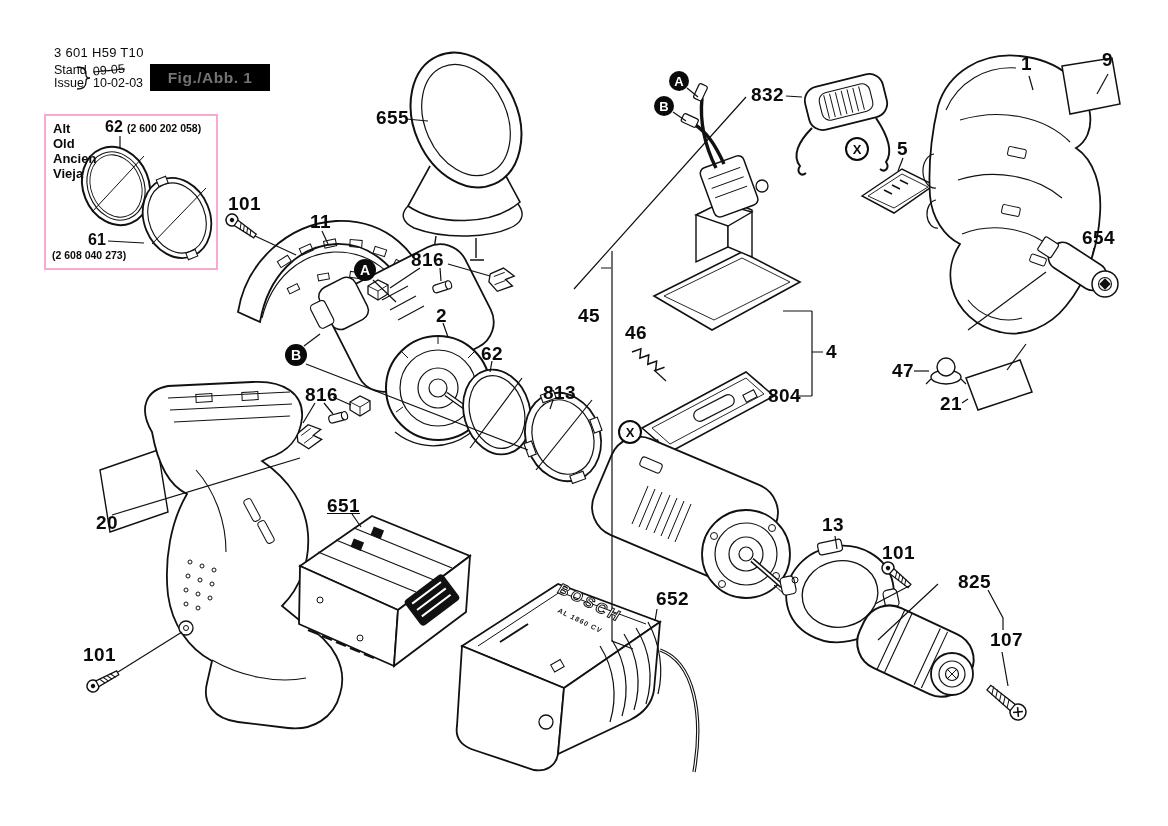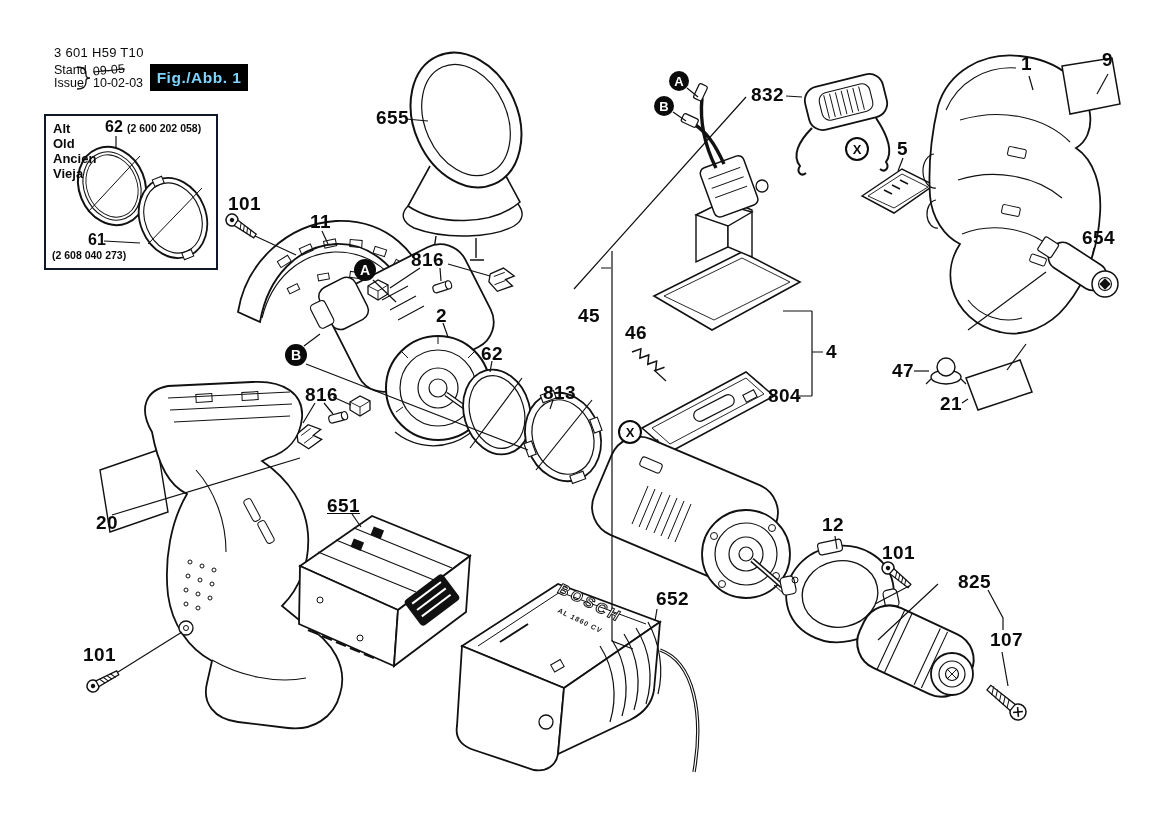--- a/index.html
+++ b/index.html
@@ -12,25 +12,25 @@
            color:#fff; font-weight:bold; font-size:14px; display:flex; align-items:center;
            justify-content:center; line-height:1; }
   .badge-sm { width:20px; height:20px; font-size:13px; }
   .badge-x { position:absolute; width:20px; height:20px; border-radius:50%; background:#fff;
              border:2px solid #0a0a0a; color:#0a0a0a; font-weight:bold; font-size:13px;
              display:flex; align-items:center; justify-content:center; line-height:1; }
   .type-number { position:absolute; left:54px; top:45px; font-size:13px; letter-spacing:.3px; }
   .revision { position:absolute; left:54px; top:64px; font-size:12.5px; line-height:13px; }
   .rev-dates { position:absolute; left:93px; top:64px; font-size:12.5px; line-height:13px; }
   .struck { display:inline-block; text-decoration:line-through; transform:rotate(-5deg); }
-  .figbox { position:absolute; left:150px; top:64px; width:98px; height:27px; background:#000;
-            color:#7dd3fc; font-weight:bold; font-size:15.5px; display:flex; align-items:center;
+  .figbox { position:absolute; left:150px; top:64px; width:120px; height:27px; background:#000;
+            color:#737373; font-weight:bold; font-size:15.5px; display:flex; align-items:center;
             justify-content:center; letter-spacing:.5px; }
   .inset { position:absolute; left:44px; top:114px; width:170px; height:152px;
-           border:2px solid #0f172a; background:#fff; }
+           border:2px solid #f9a8d4; background:#fff;text-align:right; }
   .inset-word { position:absolute; font-weight:bold; font-size:13px; line-height:1; }
   .inset-num { position:absolute; font-weight:bold; font-size:16px; line-height:1; }
   .inset-code { position:absolute; font-weight:bold; font-size:10.5px; line-height:1; }
   .brand-text { position:absolute; left:556px; top:594px; font-weight:bold; font-size:15px;
                 letter-spacing:3px; transform:rotate(26deg) skewX(-6deg); color:#fff;
                 -webkit-text-stroke:1px #111; text-stroke:1px #111; }
   .model-text { position:absolute; left:556px; top:617px; font-weight:bold; font-size:7px;
                 letter-spacing:1px; transform:rotate(26deg) skewX(-6deg); color:#222; }
   .footer { position:absolute; left:42px; top:721px; font-size:12.5px; line-height:14.5px; }
 </style>
@@ -418,21 +418,21 @@
   <div class="callout" style="left:625px; top:323px;">46</div>
   <div class="callout" style="left:826px; top:342px;">4</div>
   <div class="callout" style="left:768px; top:386px;">804</div>
   <div class="callout" style="left:751px; top:85px;">832</div>
   <div class="callout" style="left:897px; top:139px;">5</div>
   <div class="callout" style="left:1021px; top:54px;">1</div>
   <div class="callout" style="left:1102px; top:50px;">9</div>
   <div class="callout" style="left:1082px; top:228px;">654</div>
   <div class="callout" style="left:892px; top:361px;">47</div>
   <div class="callout" style="left:940px; top:394px;">21</div>
-  <div class="callout" style="left:822px; top:515px;">12</div>
+  <div class="callout" style="left:822px; top:515px;">13</div>
   <div class="callout" style="left:882px; top:543px;">101</div>
   <div class="callout" style="left:958px; top:572px;">825</div>
   <div class="callout" style="left:990px; top:630px;">107</div>
 
   <div class="badge" style="left:354px; top:259px;">A</div>
   <div class="badge" style="left:285px; top:344px;">B</div>
   <div class="badge badge-sm" style="left:669px; top:71px;">A</div>
   <div class="badge badge-sm" style="left:654px; top:96px;">B</div>
   <div class="badge-x" style="left:845px; top:137px;">X</div>
   <div class="badge-x" style="left:618px; top:420px;">X</div>

